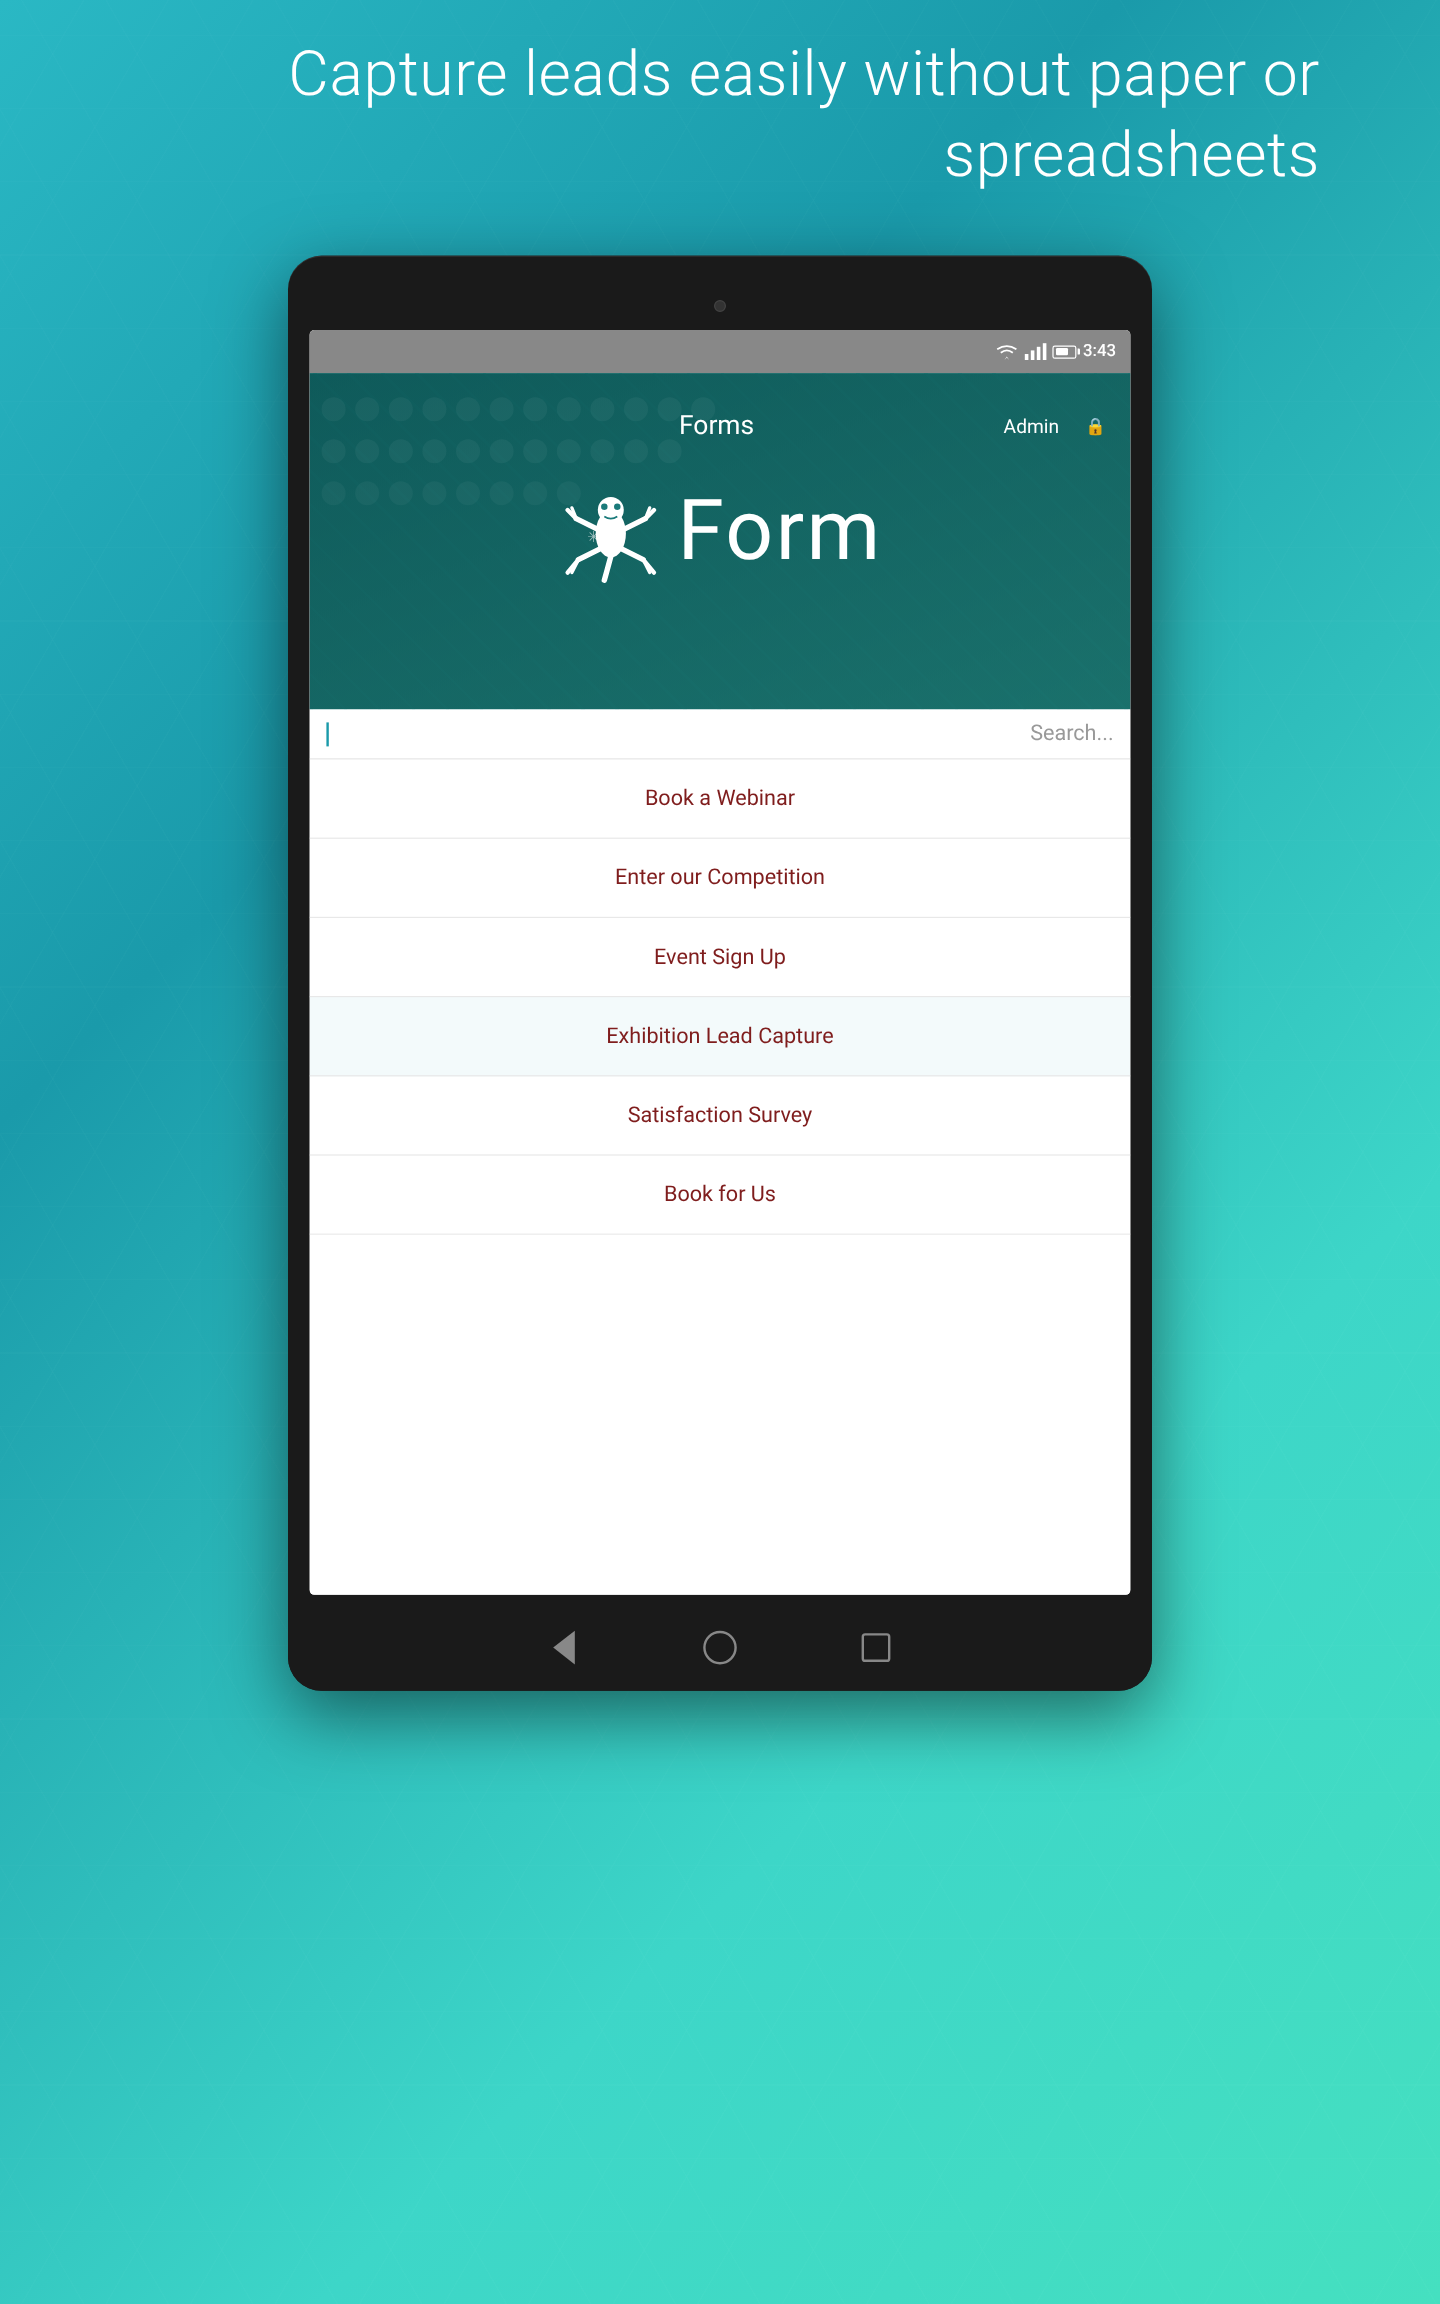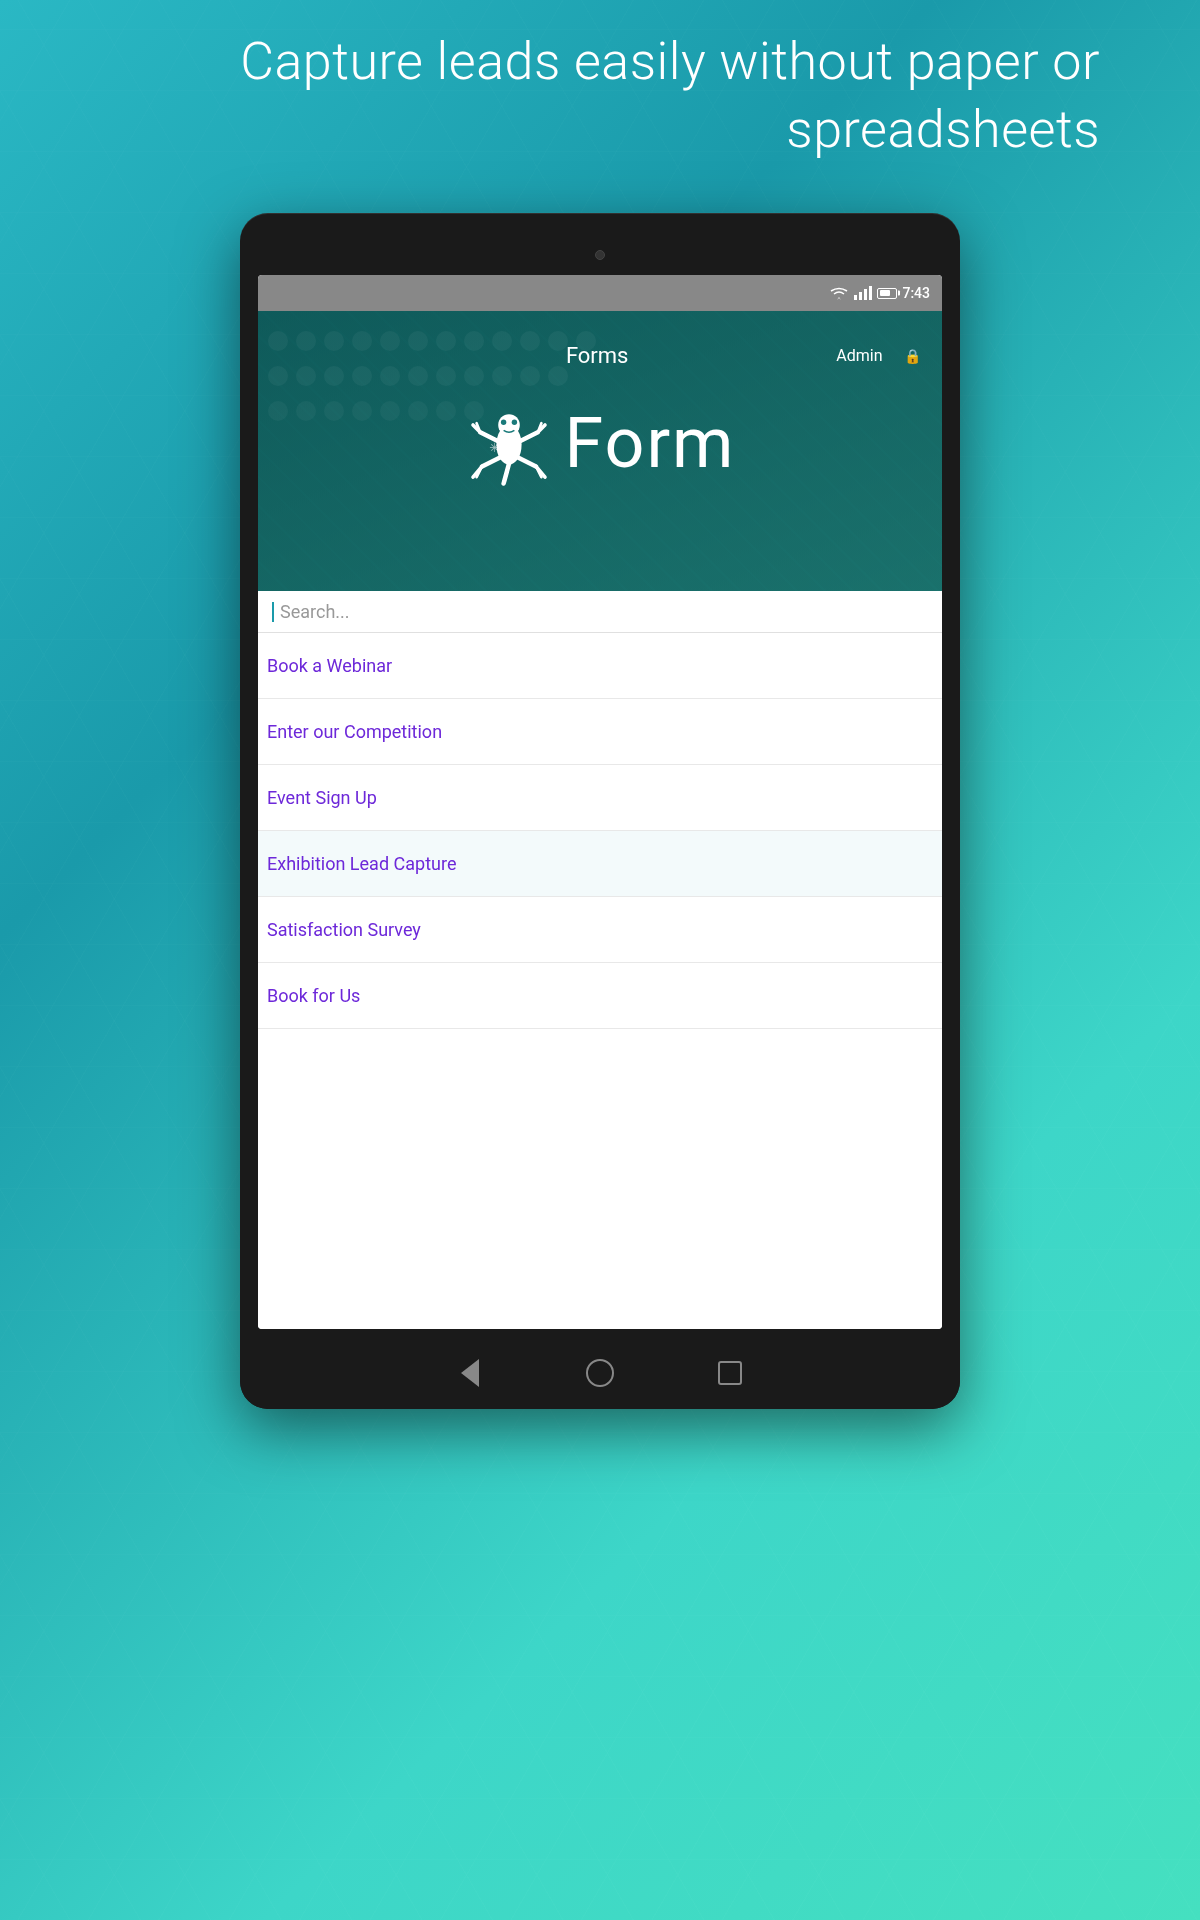--- a/index.html
+++ b/index.html
@@ -242,20 +242,21 @@
       letter-spacing: 2px;
     }
 
     
     .search-container {
       background: white;
       border-bottom: 1px solid #e0e0e0;
       padding: 10px 14px;
       display: flex;
       align-items: center;
+      justify-content: space-between;
     }
 
     .search-cursor {
       width: 2px;
       height: 20px;
       background: #1a9aaa;
       margin-right: 6px;
     }
 
     .search-input-display {
@@ -265,22 +266,23 @@
 
     
     .form-list {
       background: white;
     }
 
     .form-list-item {
       padding: 22px 9px;
       border-bottom: 1px solid #e8e8e8;
       font-size: 18px;
-      color: #6d28d9;
+      color: #7f1d1d;
       cursor: pointer;
+      text-align: center;
     }
 
     .form-list-item.highlighted {
       background: rgba(26, 154, 170, 0.05);
     }
 
     .empty-area {
       background: white;
       flex: 1;
       min-height: 300px;
@@ -363,21 +365,21 @@
           <span style="height:8px"></span>
           <span style="height:11px"></span>
           <span style="height:14px"></span>
         </div>
 
         <div class="battery-icon">
           <div class="battery-body">
             <div class="battery-fill"></div>
           </div>
         </div>
-        <span class="status-time">7:43</span>
+        <span class="status-time">3:43</span>
       </div>
     </div>
 
     <div class="app-header">
       <div class="header-bg"></div>
       <div class="header-bg-sim"></div>
 
       <div class="audience-sim">
         <div class="audience-row" style="top:20px; opacity:0.3">
           <div class="audience-dot"></div>

